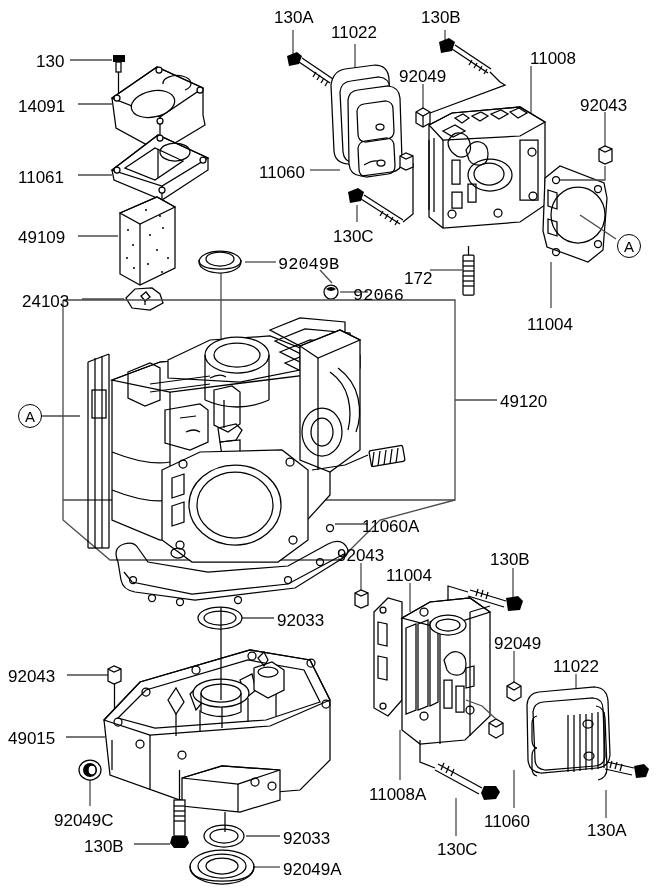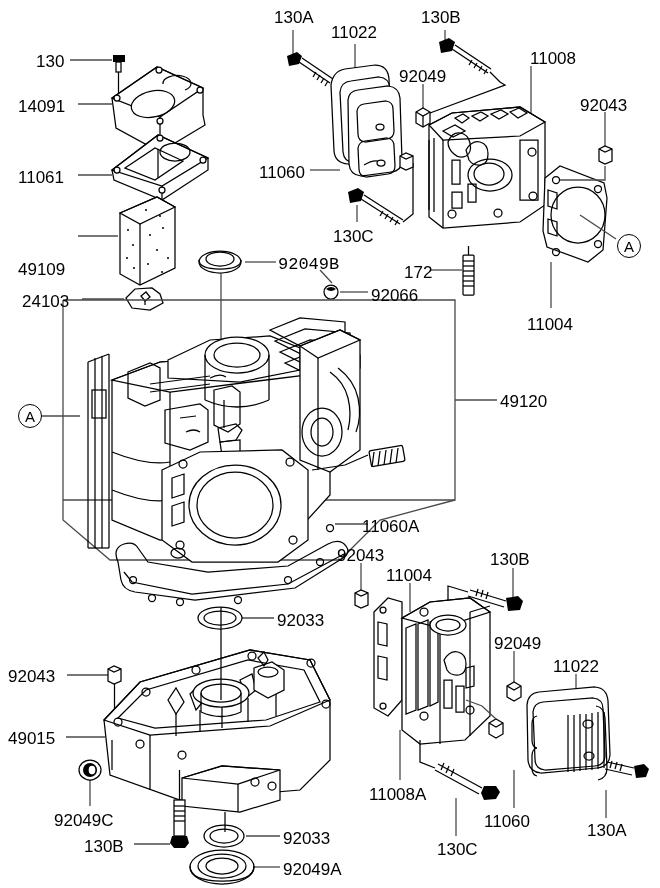--- a/index.html
+++ b/index.html
@@ -674,33 +674,33 @@
         <line x1="617" y1="762" x2="615" y2="769"></line>
         <line x1="622" y1="764" x2="620" y2="771"></line>
       </g>
     </g>
 
   </svg>
 
   <div class="label" style="left:36px;  top:53px;">130</div>
   <div class="label" style="left:18px;  top:98px;">14091</div>
   <div class="label" style="left:18px;  top:169px;text-align:center;">11061</div>
-  <div class="label" style="left:18px;  top:229px;margin-top:32px;">49109</div>
+  <div class="label" style="left:18px;  top:229px;">49109</div>
   <div class="label" style="left:22px;  top:293px;">24103</div>
   <div class="label" style="left:274px; top:9px;">130A</div>
   <div class="label" style="left:331px; top:24px;">11022</div>
   <div class="label" style="left:421px; top:9px;">130B</div>
   <div class="label" style="left:506px; top:50px;margin-left:24px;">11008</div>
   <div class="label" style="left:399px; top:68px;">92049</div>
   <div class="label" style="left:580px; top:97px;">92043</div>
   <div class="label" style="left:259px; top:164px;">11060</div>
   <div class="label" style="left:333px; top:228px;">130C</div>
   <div class="label" style="left:278px; top:256px;font-family:Liberation Mono, monospace;">92049B</div>
-  <div class="label" style="left:404px; top:264px;">172</div>
-  <div class="label" style="left:371px; top:287px;">92066</div>
+  <div class="label" style="left:404px; top:270px;">172</div>
+  <div class="label" style="left:353px; top:287px;font-family:Liberation Mono, monospace;">92066</div>
   <div class="label" style="left:527px; top:316px;">11004</div>
   <div class="label" style="left:500px; top:393px;text-align:right;">49120</div>
   <div class="label" style="left:362px; top:518px;">11060A</div>
   <div class="label" style="left:337px; top:547px;">92043</div>
   <div class="label" style="left:386px; top:567px;">11004</div>
   <div class="label" style="left:490px; top:551px;">130B</div>
   <div class="label" style="left:494px; top:635px;">92049</div>
   <div class="label" style="left:553px; top:658px;">11022</div>
   <div class="label" style="left:277px; top:612px;">92033</div>
   <div class="label" style="left:8px;   top:668px;">92043</div>

